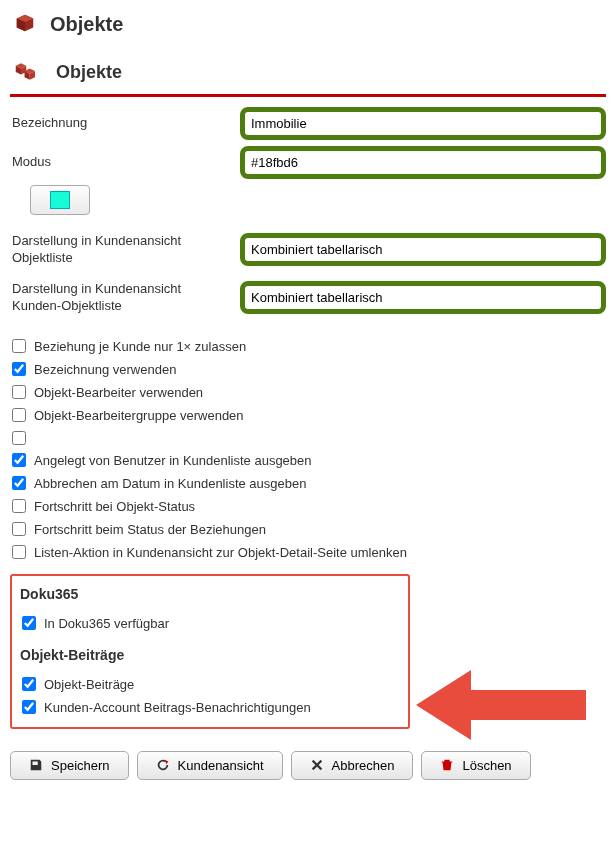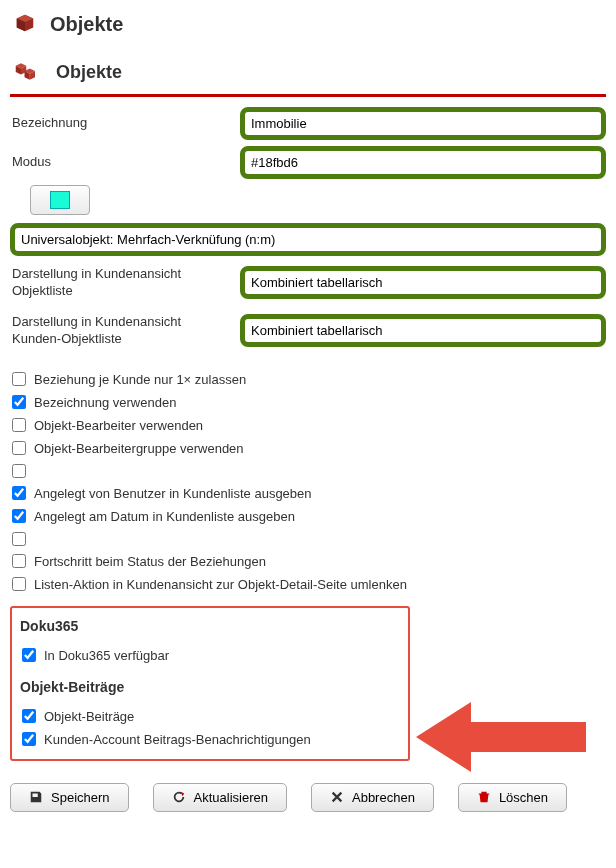--- a/index.html
+++ b/index.html
@@ -113,21 +113,21 @@
       left: 406px;
       top: 96px;
       width: 170px;
       height: 70px;
     }
     .highlight-wrap {
       position: relative;
     }
     .button-bar {
       display: flex;
-      gap: 24px;
+      gap: 8px;
       padding-top: 8px;
     }
     .btn {
       display: flex;
       align-items: center;
       gap: 8px;
       padding: 6px 18px;
       border: 1px solid #aaa;
       border-radius: 5px;
       background: linear-gradient(#fdfdfd, #e6e6e6);
@@ -177,21 +177,20 @@
 <div class="form-row">
   <div class="form-label">Modus</div>
   <div class="form-value"><input class="form-input" value="#18fbd6" style=""></div>
 </div>
 
 <button class="color-btn">
   <span class="color-swatch"></span>
 </button>
 
 <div class="form-row">
-  <div class="form-value"><input class="form-input" value="Universalobjekt: Mehrfach-Verknüfung (n:m)" style=""></div>
 </div>
 
 <div class="form-row">
   <div class="form-label">Darstellung in Kundenansicht Objektliste</div>
   <div class="form-value"><input class="form-input" value="Kombiniert tabellarisch" style=""></div>
 </div>
 
 <div class="form-row">
   <div class="form-label">Darstellung in Kundenansicht Kunden-Objektliste</div>
   <div class="form-value"><input class="form-input" value="Kombiniert tabellarisch" style=""></div>
@@ -217,24 +216,25 @@
   </div>
 <div class="checkbox-row">
     <input type="checkbox" style="">
   </div>
 <div class="checkbox-row">
     <input type="checkbox" checked="" style="">
     <span>Angelegt von Benutzer in Kundenliste ausgeben</span>
   </div>
 <div class="checkbox-row">
     <input type="checkbox" checked="" style="">
-    <span>Angelegt am Datum in Kundenliste ausgeben</span>
-  </div>
-<div class="checkbox-row">
-    <input type="checkbox" style="">
+    <span>Abbrechen am Datum in Kundenliste ausgeben</span>
+  </div>
+<div class="checkbox-row">
+    <input type="checkbox" style="">
+    <span>Fortschritt bei Objekt-Status</span>
   </div>
 <div class="checkbox-row">
     <input type="checkbox" style="">
     <span>Fortschritt beim Status der Beziehungen</span>
   </div>
 <div class="checkbox-row">
     <input type="checkbox" style="">
     <span>Listen-Aktion in Kundenansicht zur Objekt-Detail-Seite umlenken</span>
   </div>
 
@@ -266,21 +266,21 @@
     <svg viewBox="0 0 16 16">
         <path fill="#333" d="M2 2h10l2 2v10H2V2zm2 2v4h6V4H4zm1 6h6v3H5v-3z"></path>
       </svg>
     <span>Speichern</span>
   </button>
   <button class="btn">
     <svg viewBox="0 0 16 16">
         <path fill="none" stroke="#333" stroke-width="2" d="M13 8a5 5 0 1 1-2-4"></path>
         <path fill="#c00" d="M10 2l4 2-2 3z"></path>
       </svg>
-    <span>Aktualisieren</span>
+    <span>Kundenansicht</span>
   </button>
   <button class="btn">
     <svg viewBox="0 0 16 16">
         <path stroke="#333" stroke-width="2.5" d="M3 3l10 10M13 3L3 13"></path>
       </svg>
     <span>Abbrechen</span>
   </button>
   <button class="btn">
     <svg viewBox="0 0 16 16">
         <path fill="#c00" d="M3 5h10l-1 9H4L3 5zm2-3h6v2H5V2zM2 4h12v1H2z"></path>

